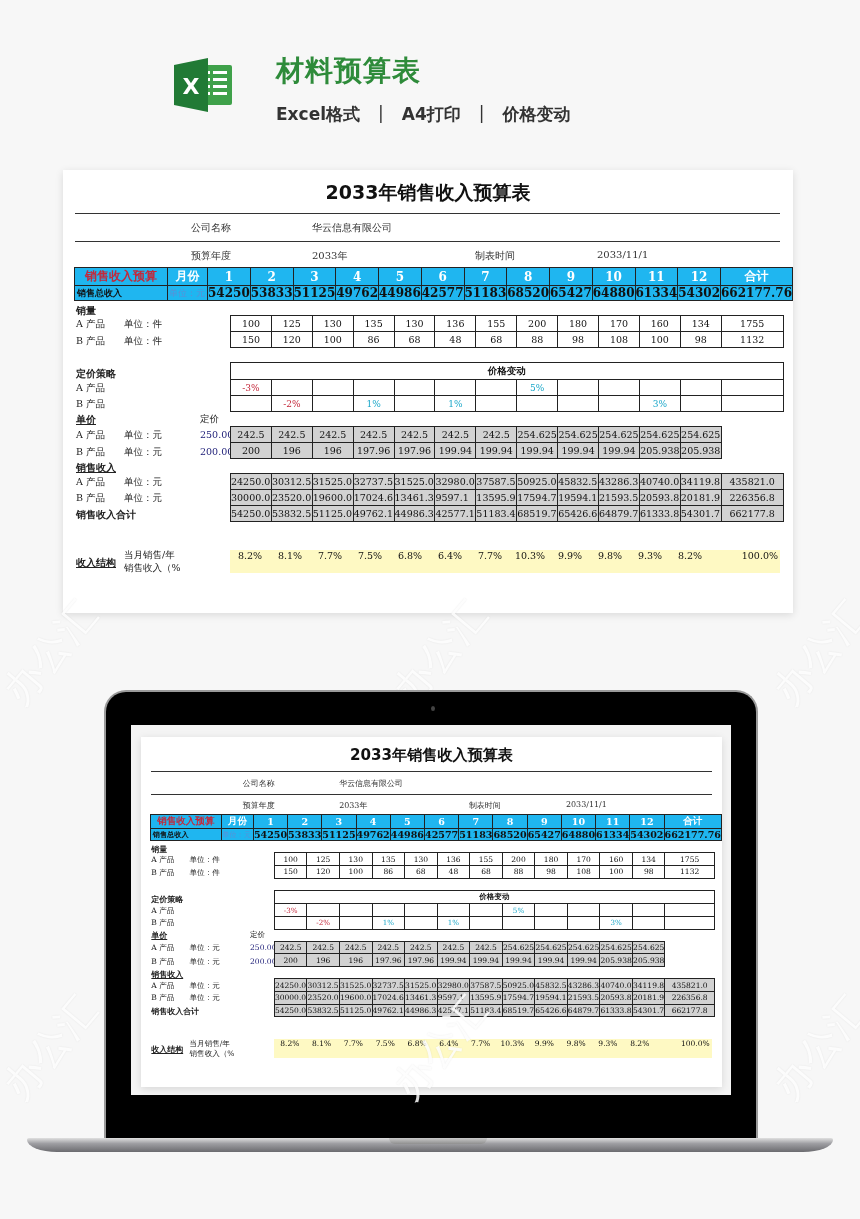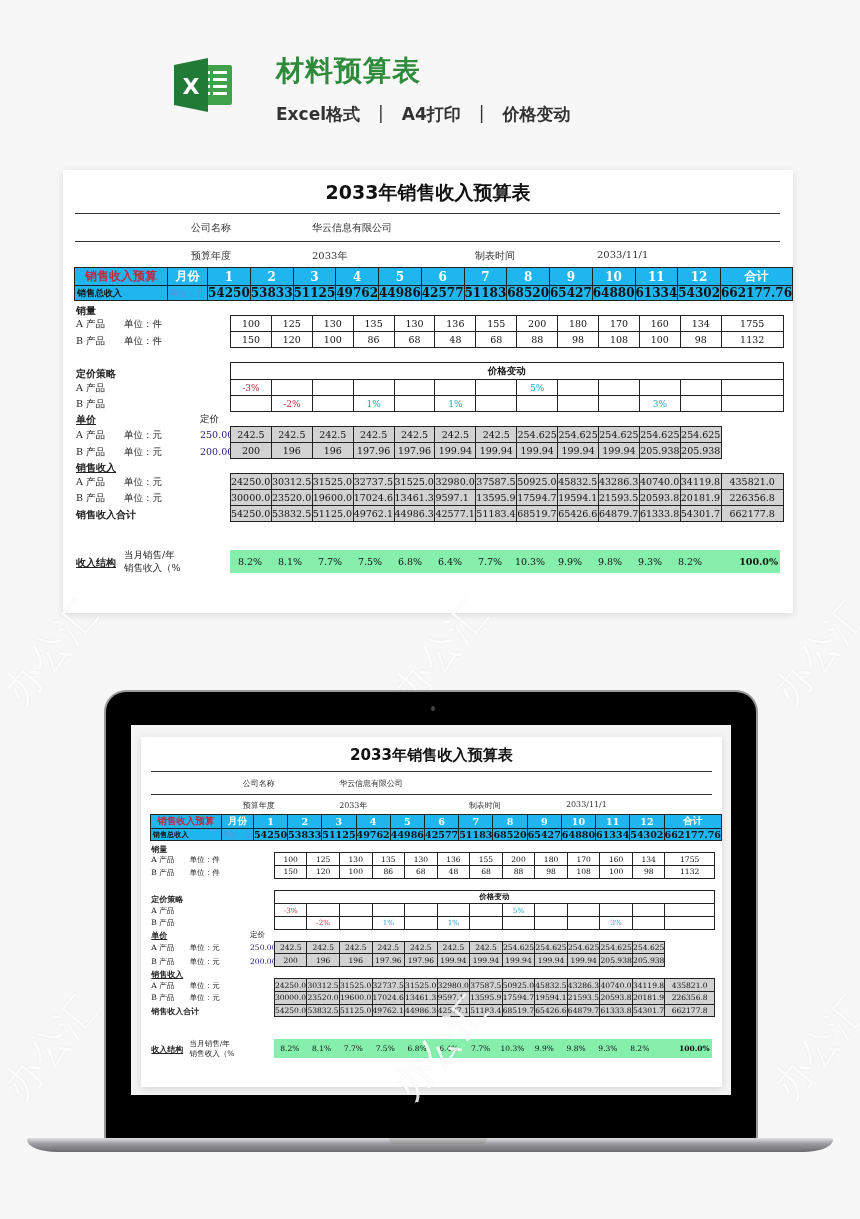--- a/index.html
+++ b/index.html
@@ -19,23 +19,23 @@
   .meta { position: absolute; font-size: 10px; color: #333; white-space: nowrap; }
 
   table.grid { position: absolute; border-collapse: collapse; table-layout: fixed; }
   table.grid td { border: 1px solid #222; text-align: center; white-space: nowrap; overflow: hidden; padding: 0; }
   .blue-hdr td { background: #1fb6f0; color: #fff; font-weight: bold; }
   .blue-hdr td.lbl-red { color: #c4283a; text-align: center; }
   .blue-row td { background: #1fb6f0; color: #111; font-weight: bold; }
   .blue-row td.lbl-left { text-align: left; padding-left: 2px; }
   .blue-row td.unit { color: #5c8fd6; font-weight: normal; text-align: right; padding-right: 2px; border-right: none; }
   .gray td { background: #d2d2d2; }
-  .green { position: absolute; background: #86efac; display: flex; align-items: center; }
+  .green { position: absolute; background: #fef9c3; display: flex; align-items: flex-start; }
   .green span { flex: 1; text-align: center; }
-  .green span.total { font-weight: bold; text-align: right; padding-right: 2px; flex: 1.7; }
+  .green span.total { font-weight: normal; text-align: right; padding-right: 2px; flex: 1.7; }
 
   .rowlbl { position: absolute; white-space: nowrap; color: #222; }
   .sec { font-weight: bold; font-family: "DejaVu Sans", sans-serif; }
   .sec.u { text-decoration: underline; }
   .red { color: #c4283a; }
   .cyan { color: #1aa7c9; }
   .navy { color: #22227a; }
 
   .watermark { position: absolute; font-family: "DejaVu Sans", sans-serif; font-size: 40px; color: rgba(255,255,255,0.85); text-shadow: 0 0 2px rgba(0,0,0,0.08); transform: rotate(-50deg); pointer-events: none; white-space: nowrap; }
 

